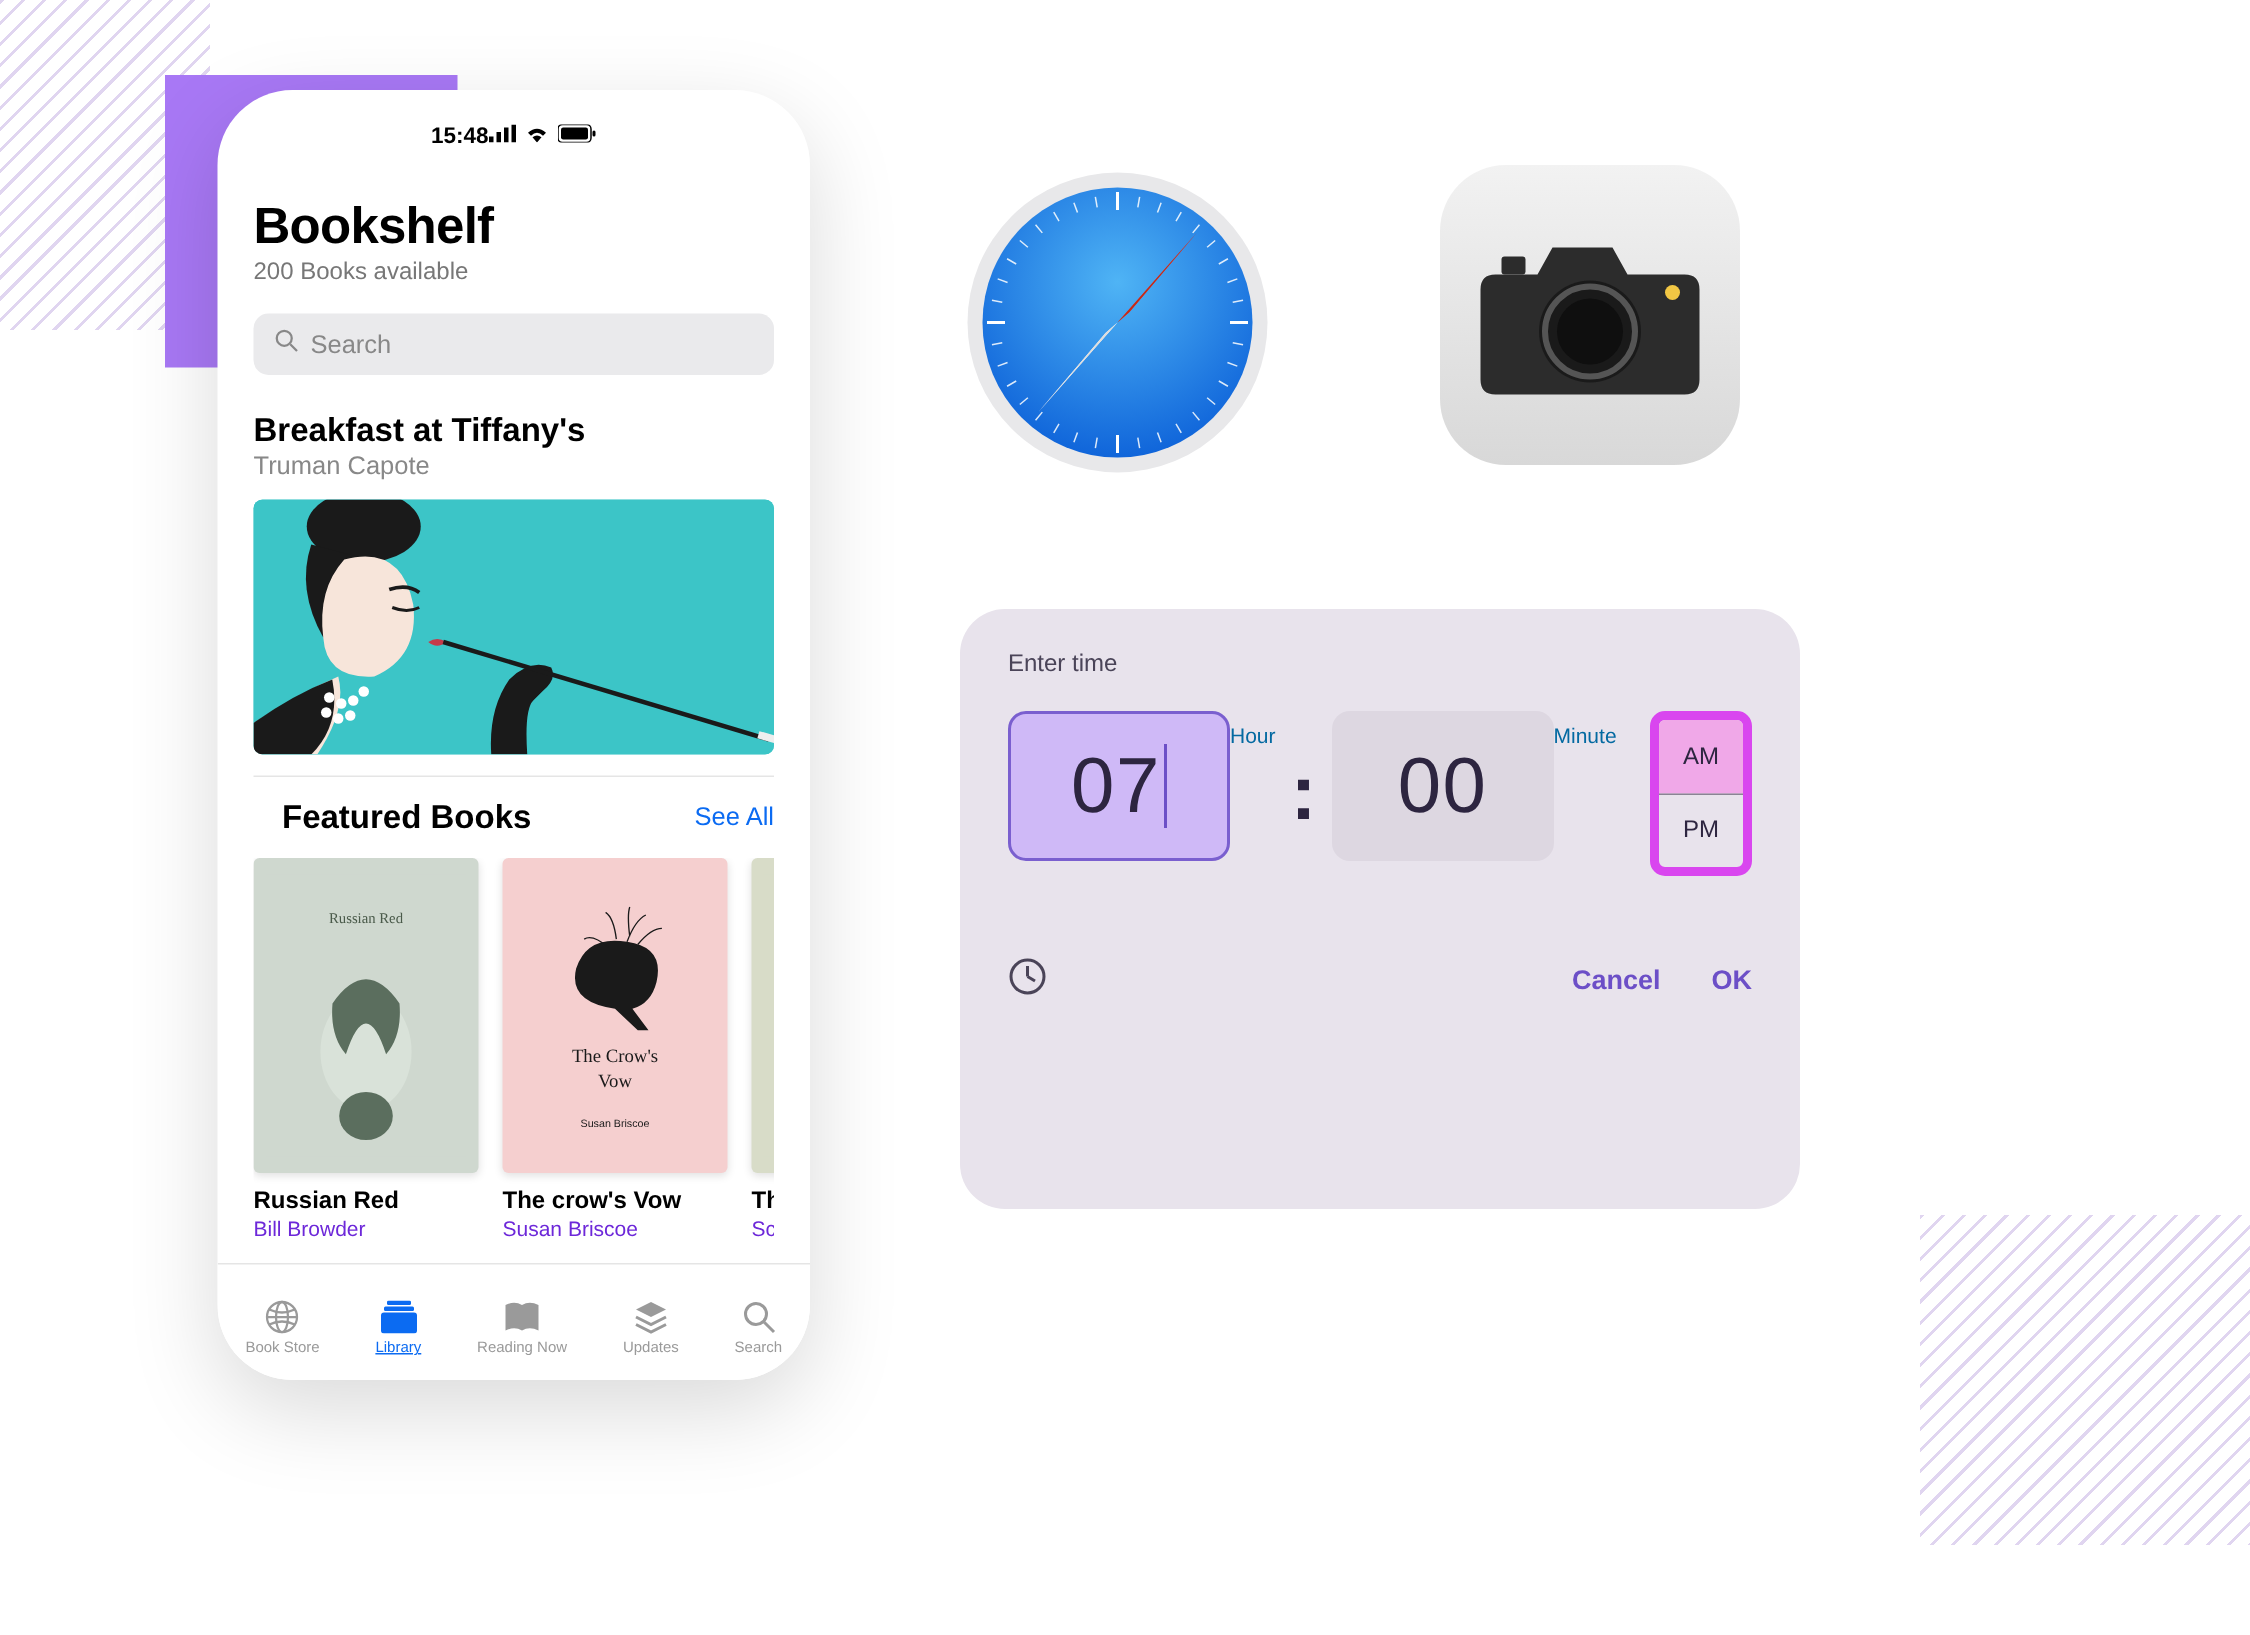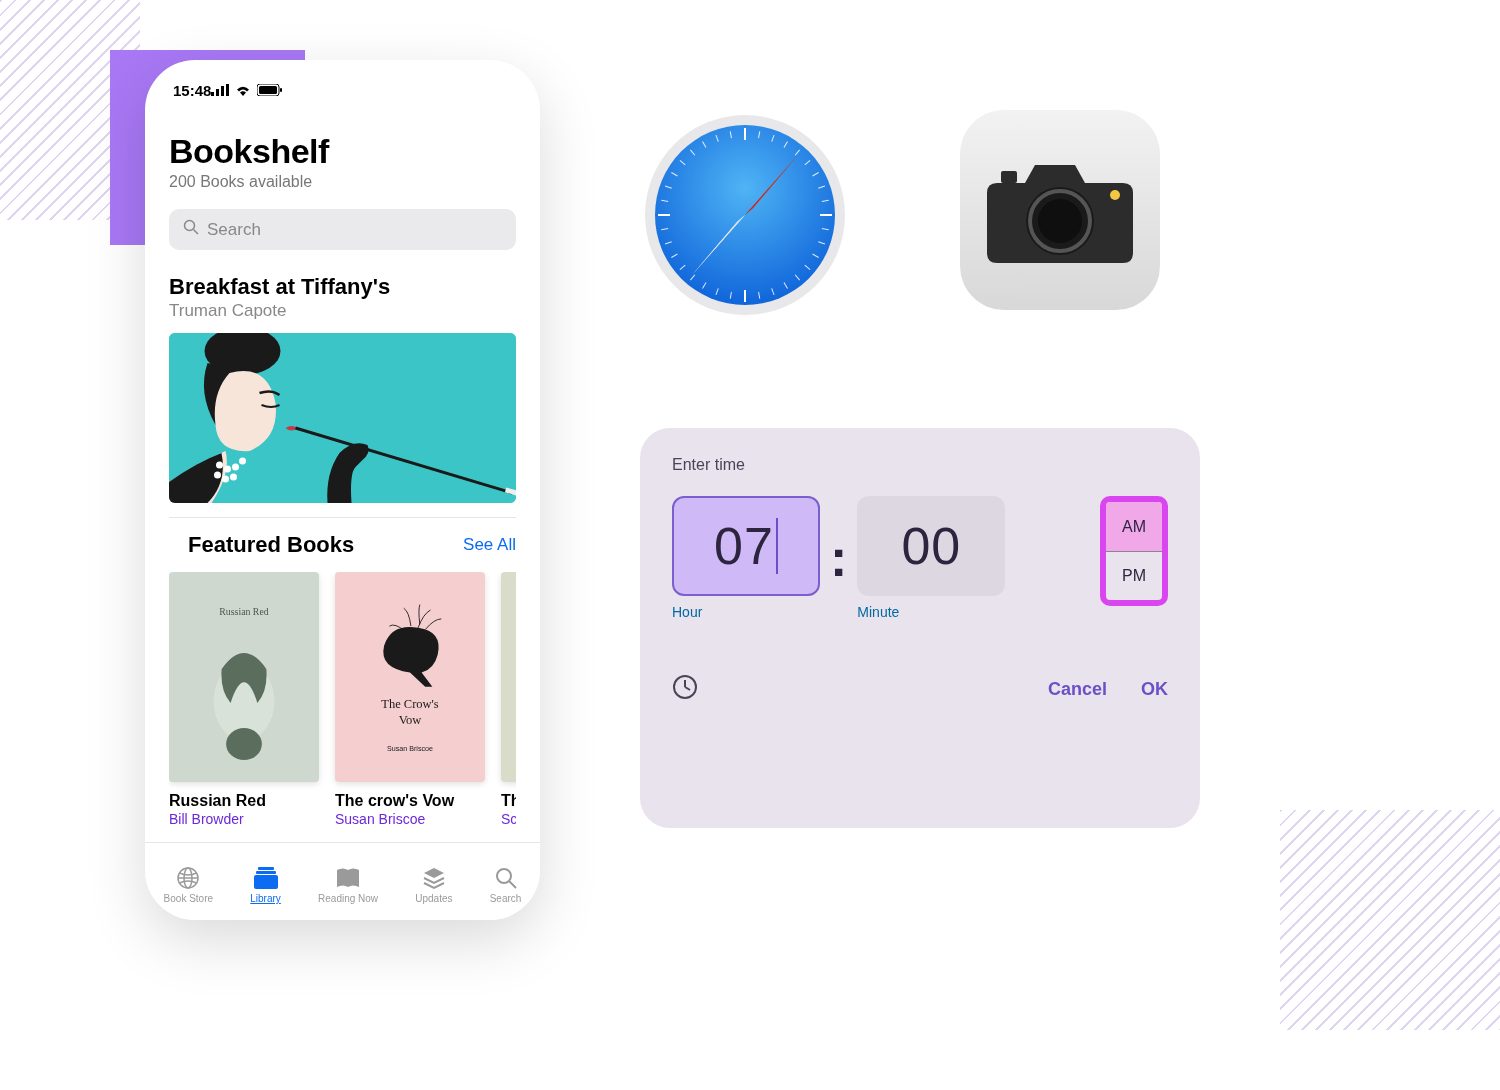--- a/index.html
+++ b/index.html
@@ -7,21 +7,21 @@
 
 
 .stripes-tl { position: absolute; top: 0; left: 0; width: 140px; height: 220px; background: repeating-linear-gradient(135deg, #e0d5f0 0, #e0d5f0 2px, transparent 2px, transparent 10px); z-index: 0; }
 .stripes-br { position: absolute; bottom: 60px; right: 0; width: 220px; height: 220px; background: repeating-linear-gradient(135deg, #e0d5f0 0, #e0d5f0 2px, transparent 2px, transparent 10px); z-index: 0; }
 
 
 .purple-block { position: absolute; top: 50px; left: 110px; width: 195px; height: 195px; background: #a878f5; z-index: 1; }
 
 
 .phone { position: absolute; top: 60px; left: 145px; width: 395px; height: 860px; background: #fff; border-radius: 50px; box-shadow: 0 20px 60px rgba(0,0,0,0.15); z-index: 2; padding: 18px 0 0 0; overflow: hidden; }
-.statusbar { display: flex; justify-content: flex-start; align-items: center; padding: 0 28px; height: 24px; font-size: 15px; font-weight: 600; }
+.statusbar { display: flex; justify-content: center; align-items: center; padding: 0 28px; height: 24px; font-size: 15px; font-weight: 600; }
 .status-icons { display: flex; gap: 6px; align-items: center; }
 .phone-content { padding: 20px 24px 0; }
 .page-title { font-size: 34px; font-weight: 800; letter-spacing: -0.5px; margin-top: 10px; }
 .page-subtitle { font-size: 16px; color: #777; margin-top: 2px; }
 .search-bar { margin-top: 18px; background: #eaeaec; border-radius: 10px; padding: 10px 14px; display: flex; align-items: center; gap: 8px; color: #888; font-size: 17px; }
 .featured-title { font-size: 22px; font-weight: 700; margin-top: 24px; }
 .featured-author { font-size: 17px; color: #888; margin-top: 1px; }
 .hero-img { margin-top: 12px; width: 100%; height: 170px; background: #3cc5c7; border-radius: 6px; position: relative; overflow: hidden; }
 .divider { height: 1px; background: #e5e5e5; margin: 14px 0 0 0; }
 .section-row { display: flex; justify-content: space-between; align-items: center; margin-top: 14px; }
@@ -35,24 +35,24 @@
 .tabbar { position: absolute; bottom: 0; left: 0; right: 0; height: 78px; border-top: 1px solid #e5e5e5; display: flex; justify-content: space-around; align-items: center; padding-top: 6px; background: #fff; }
 .tab { display: flex; flex-direction: column; align-items: center; gap: 2px; font-size: 10px; color: #9a9a9a; }
 .tab.active { color: #0b6bf2; text-decoration: underline; }
 .tab-icon { width: 26px; height: 26px; display: flex; align-items: center; justify-content: center; }
 
 
 .safari { position: absolute; top: 110px; left: 640px; width: 210px; height: 210px; }
 .camera-app { position: absolute; top: 110px; left: 960px; width: 200px; height: 200px; background: linear-gradient(180deg, #f2f2f2 0%, #d8d8d8 100%); border-radius: 44px; display: flex; align-items: center; justify-content: center; }
 
 
-.time-picker { position: absolute; top: 428px; left: 640px; width: 560px; height: 400px; background: #e8e3ec; border-radius: 30px; padding: 28px 32px; }
+.time-picker { position: absolute; top: 406px; left: 640px; width: 560px; height: 400px; background: #e8e3ec; border-radius: 30px; padding: 28px 32px; }
 .tp-label { font-size: 16px; color: #4a4458; }
 .tp-row { display: flex; align-items: flex-start; gap: 10px; margin-top: 22px; }
-.tp-field-grp { display: flex; flex-direction: column; }
+.tp-field-grp { display: flex; }
 .tp-field { width: 148px; height: 100px; border-radius: 12px; display: flex; align-items: center; justify-content: center; font-size: 52px; font-weight: 400; letter-spacing: 1px; }
 .tp-field.hour { background: #cfb9f7; border: 2px solid #7a5fcf; color: #2d2540; position: relative; }
 .tp-field.minute { background: #ddd7e1; color: #2d2540; }
 .tp-cursor { width: 2px; height: 56px; background: #6c4fc7; margin-left: 2px; }
 .tp-colon { font-size: 52px; font-weight: 600; color: #2d2540; align-self: center; height: 100px; display: flex; align-items: center; }
 .tp-sublabel { font-size: 14px; color: #0369a1; margin-top: 8px; }
 .ampm { margin-left: auto; width: 68px; border: 6px solid #d946ef; border-radius: 10px; overflow: hidden; }
 .ampm-opt { height: 49px; display: flex; align-items: center; justify-content: center; font-size: 16px; color: #2d2540; }
 .ampm-opt.active { background: #f0a8e8; }
 .ampm-opt + .ampm-opt { border-top: 1px solid #8a8494; }

